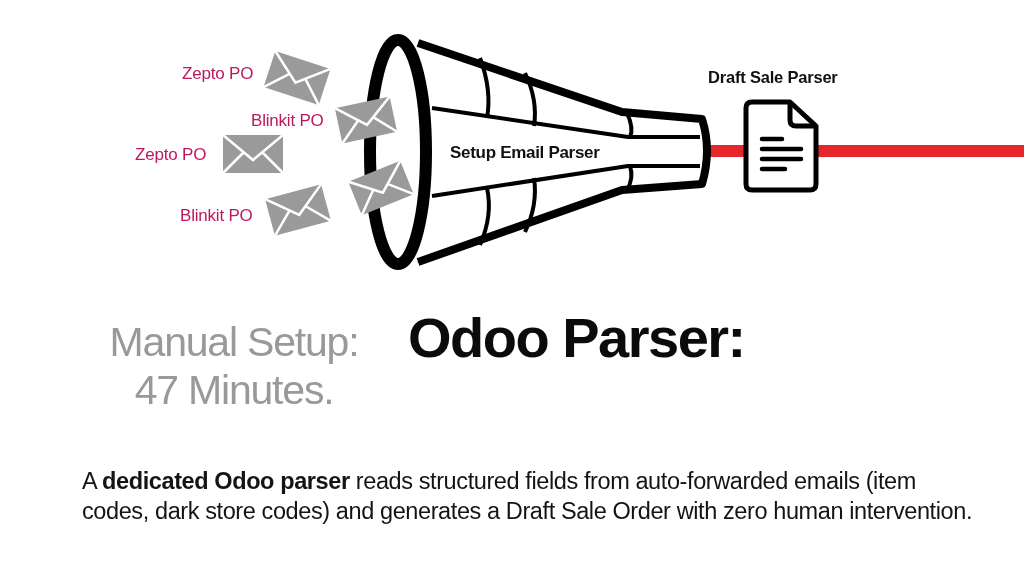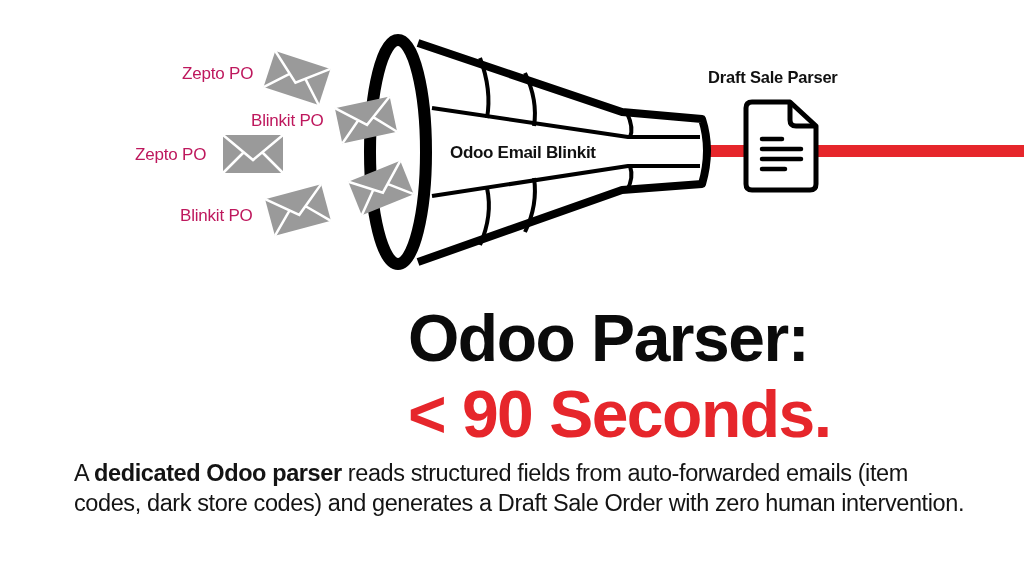--- a/index.html
+++ b/index.html
@@ -51,24 +51,25 @@
       text-align: center;
       color: #999999;
       font-size: 41px;
       line-height: 48px;
       letter-spacing: -1.2px;
     }
     .odoo-block {
       position: absolute;
       left: 408px; top: 300px;
       font-weight: bold;
-      font-size: 66px;
+      font-size: 56px;
       line-height: 76px;
       letter-spacing: -1.5px;
       white-space: nowrap;
+      text-align: center;
     }
     .odoo-title { color: #0b0b0b; }
     .odoo-time { color: #e6262b; }
     .description {
       position: absolute;
       left: 74px; top: 458px;
       width: 900px;
       font-size: 23.5px;
       line-height: 30px;
       color: #141414;
@@ -129,25 +130,26 @@
     <line x1="762" y1="159" x2="801" y2="159" stroke="#000" stroke-width="4.5" stroke-linecap="round"></line>
     <line x1="762" y1="169" x2="785" y2="169" stroke="#000" stroke-width="4.5" stroke-linecap="round"></line>
   </g>
 </svg>
 
 <span class="email-label" style="left:182px; top:64px;">Zepto PO</span>
 <span class="email-label" style="left:251px; top:111px;">Blinkit PO</span>
 <span class="email-label" style="left:135px; top:145px;">Zepto PO</span>
 <span class="email-label" style="left:180px; top:206px;">Blinkit PO</span>
 
-<span class="funnel-label">Odoo Email Blinkit</span>
+<span class="funnel-label">Setup Email Parser</span>
 
 <span class="output-label">Draft Sale Parser</span>
 
 <div class="manual-block">
+  <div>Manual Setup:</div>
+  <div>47 Minutes.</div>
 </div>
 
 <div class="odoo-block">
   <div class="odoo-title">Odoo Parser:</div>
-  <div class="odoo-time">&lt; 90 Seconds.</div>
 </div>
 
-<p class="description" style="margin:0;"><span>A </span><b>dedicated Odoo parser</b><span> reads structured fields from auto-forwarded emails (item codes, dark store codes) and generates a Draft Sale Order with zero human intervention.</span></p>
+<p class="description" style="margin:8px;"><span>A </span><b>dedicated Odoo parser</b><span> reads structured fields from auto-forwarded emails (item codes, dark store codes) and generates a Draft Sale Order with zero human intervention.</span></p>
 
 </body></html>

